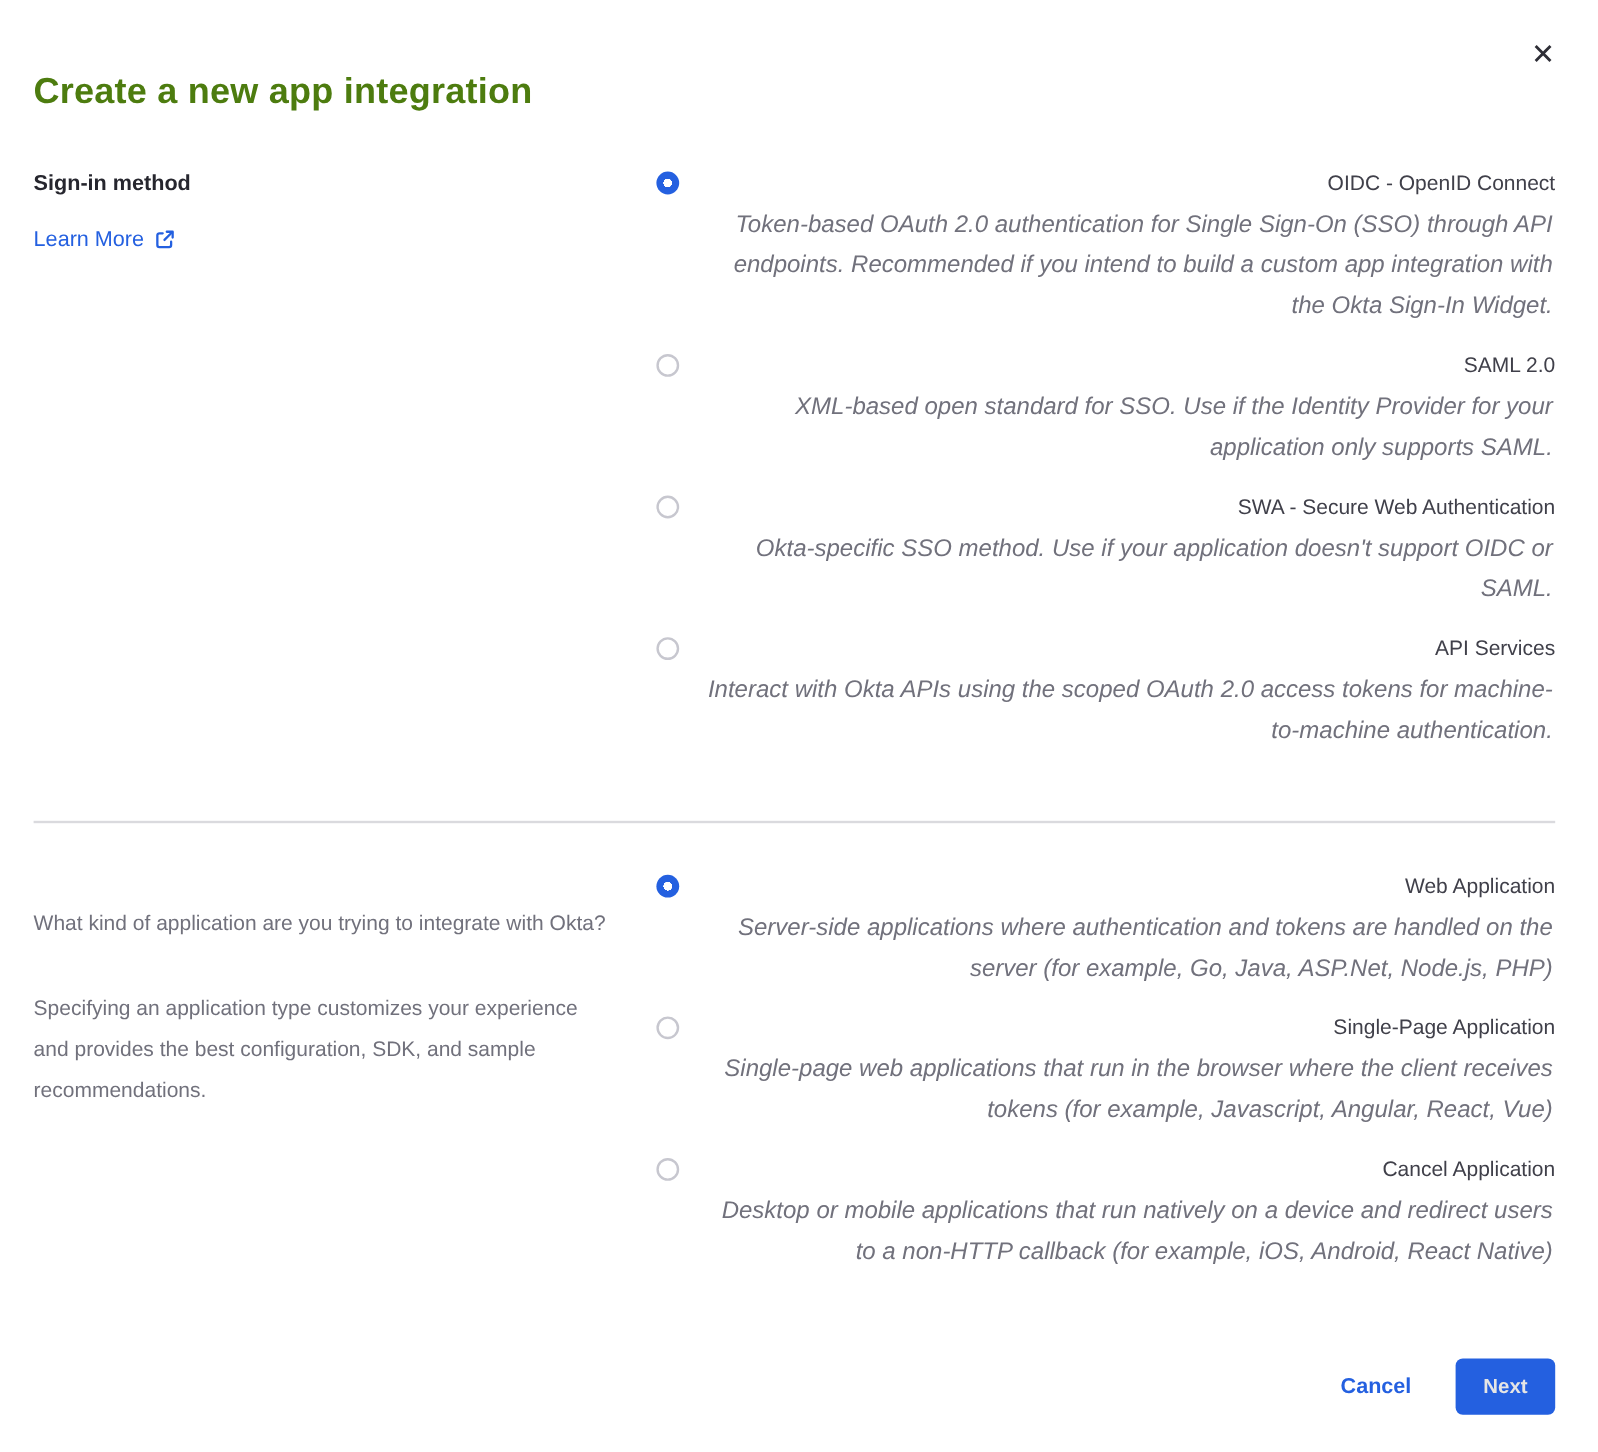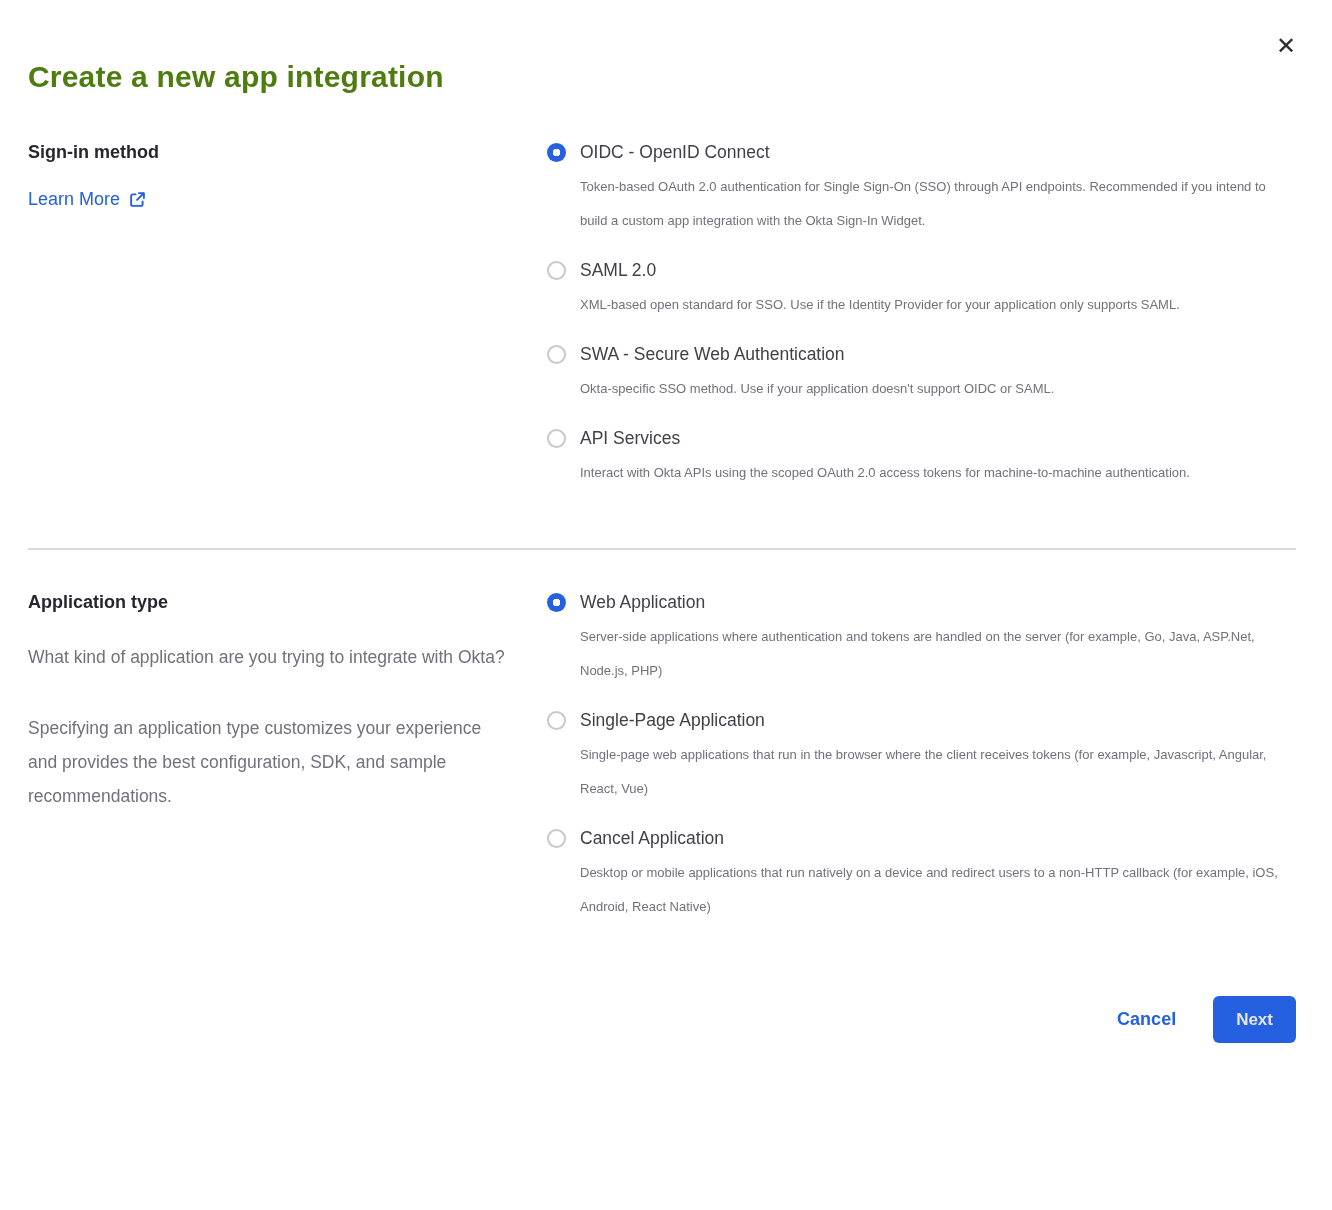--- a/index.html
+++ b/index.html
@@ -51,39 +51,41 @@
     font-size: 17.5px; color: #71717c; line-height: 34px;
     max-width: 478px;
   }
   .left-para.question { margin-top: 26px; }
   .left-para.note     { margin-top: 37px; }
 
   .option {
     display: flex; gap: 14px;
     margin-bottom: 20px;
     cursor: pointer;
+    text-align: right;
   }
   .radio {
     flex: none;
     width: 19px; height: 19px; border-radius: 50%;
     border: 2px solid #c7c7cf; background: #fff;
     margin-top: 3px;
   }
   .option[data-checked="true"] .radio {
     border: none;
     background: radial-gradient(circle, #ffffff 0 3.6px, #2460e0 3.7px);
   }
   .option-body { flex: 1; }
   .option-title {
     font-size: 17.5px; color: #40404a; line-height: 24px;
     margin-bottom: 6px;
   }
   .option-desc {
-    font-size: 13px; color: #71717c; line-height: 34px;
+    font-size: 20px; color: #71717c; line-height: 34px;
     max-width: 714px;
+    font-style: italic;
   }
 
   .divider {
     border: none; border-top: 2px solid #dadade;
     margin-top: 38px;
   }
 
   .footer {
     margin-top: 52px;
     display: flex; justify-content: flex-end; align-items: center;
@@ -160,21 +162,20 @@
           <div class="option-desc">Interact with Okta APIs using the scoped OAuth 2.0 access tokens for machine-to-machine authentication.</div>
         </div>
       </div>
     </div>
   </div>
 
   <hr class="divider">
 
   <div class="section-grid grid-apptype">
     <div>
-      <div class="section-label">Application type</div>
       <p class="left-para question">What kind of application are you trying to integrate with Okta?</p>
       <p class="left-para note">Specifying an application type customizes your experience and provides the best configuration, SDK, and sample recommendations.</p>
     </div>
 
     <div>
       <div class="option" data-checked="true">
         <span class="radio"></span>
         <div class="option-body">
           <div class="option-title">Web Application</div>
           <div class="option-desc">Server-side applications where authentication and tokens are handled on the server (for example, Go, Java, ASP.Net, Node.js, PHP)</div>

